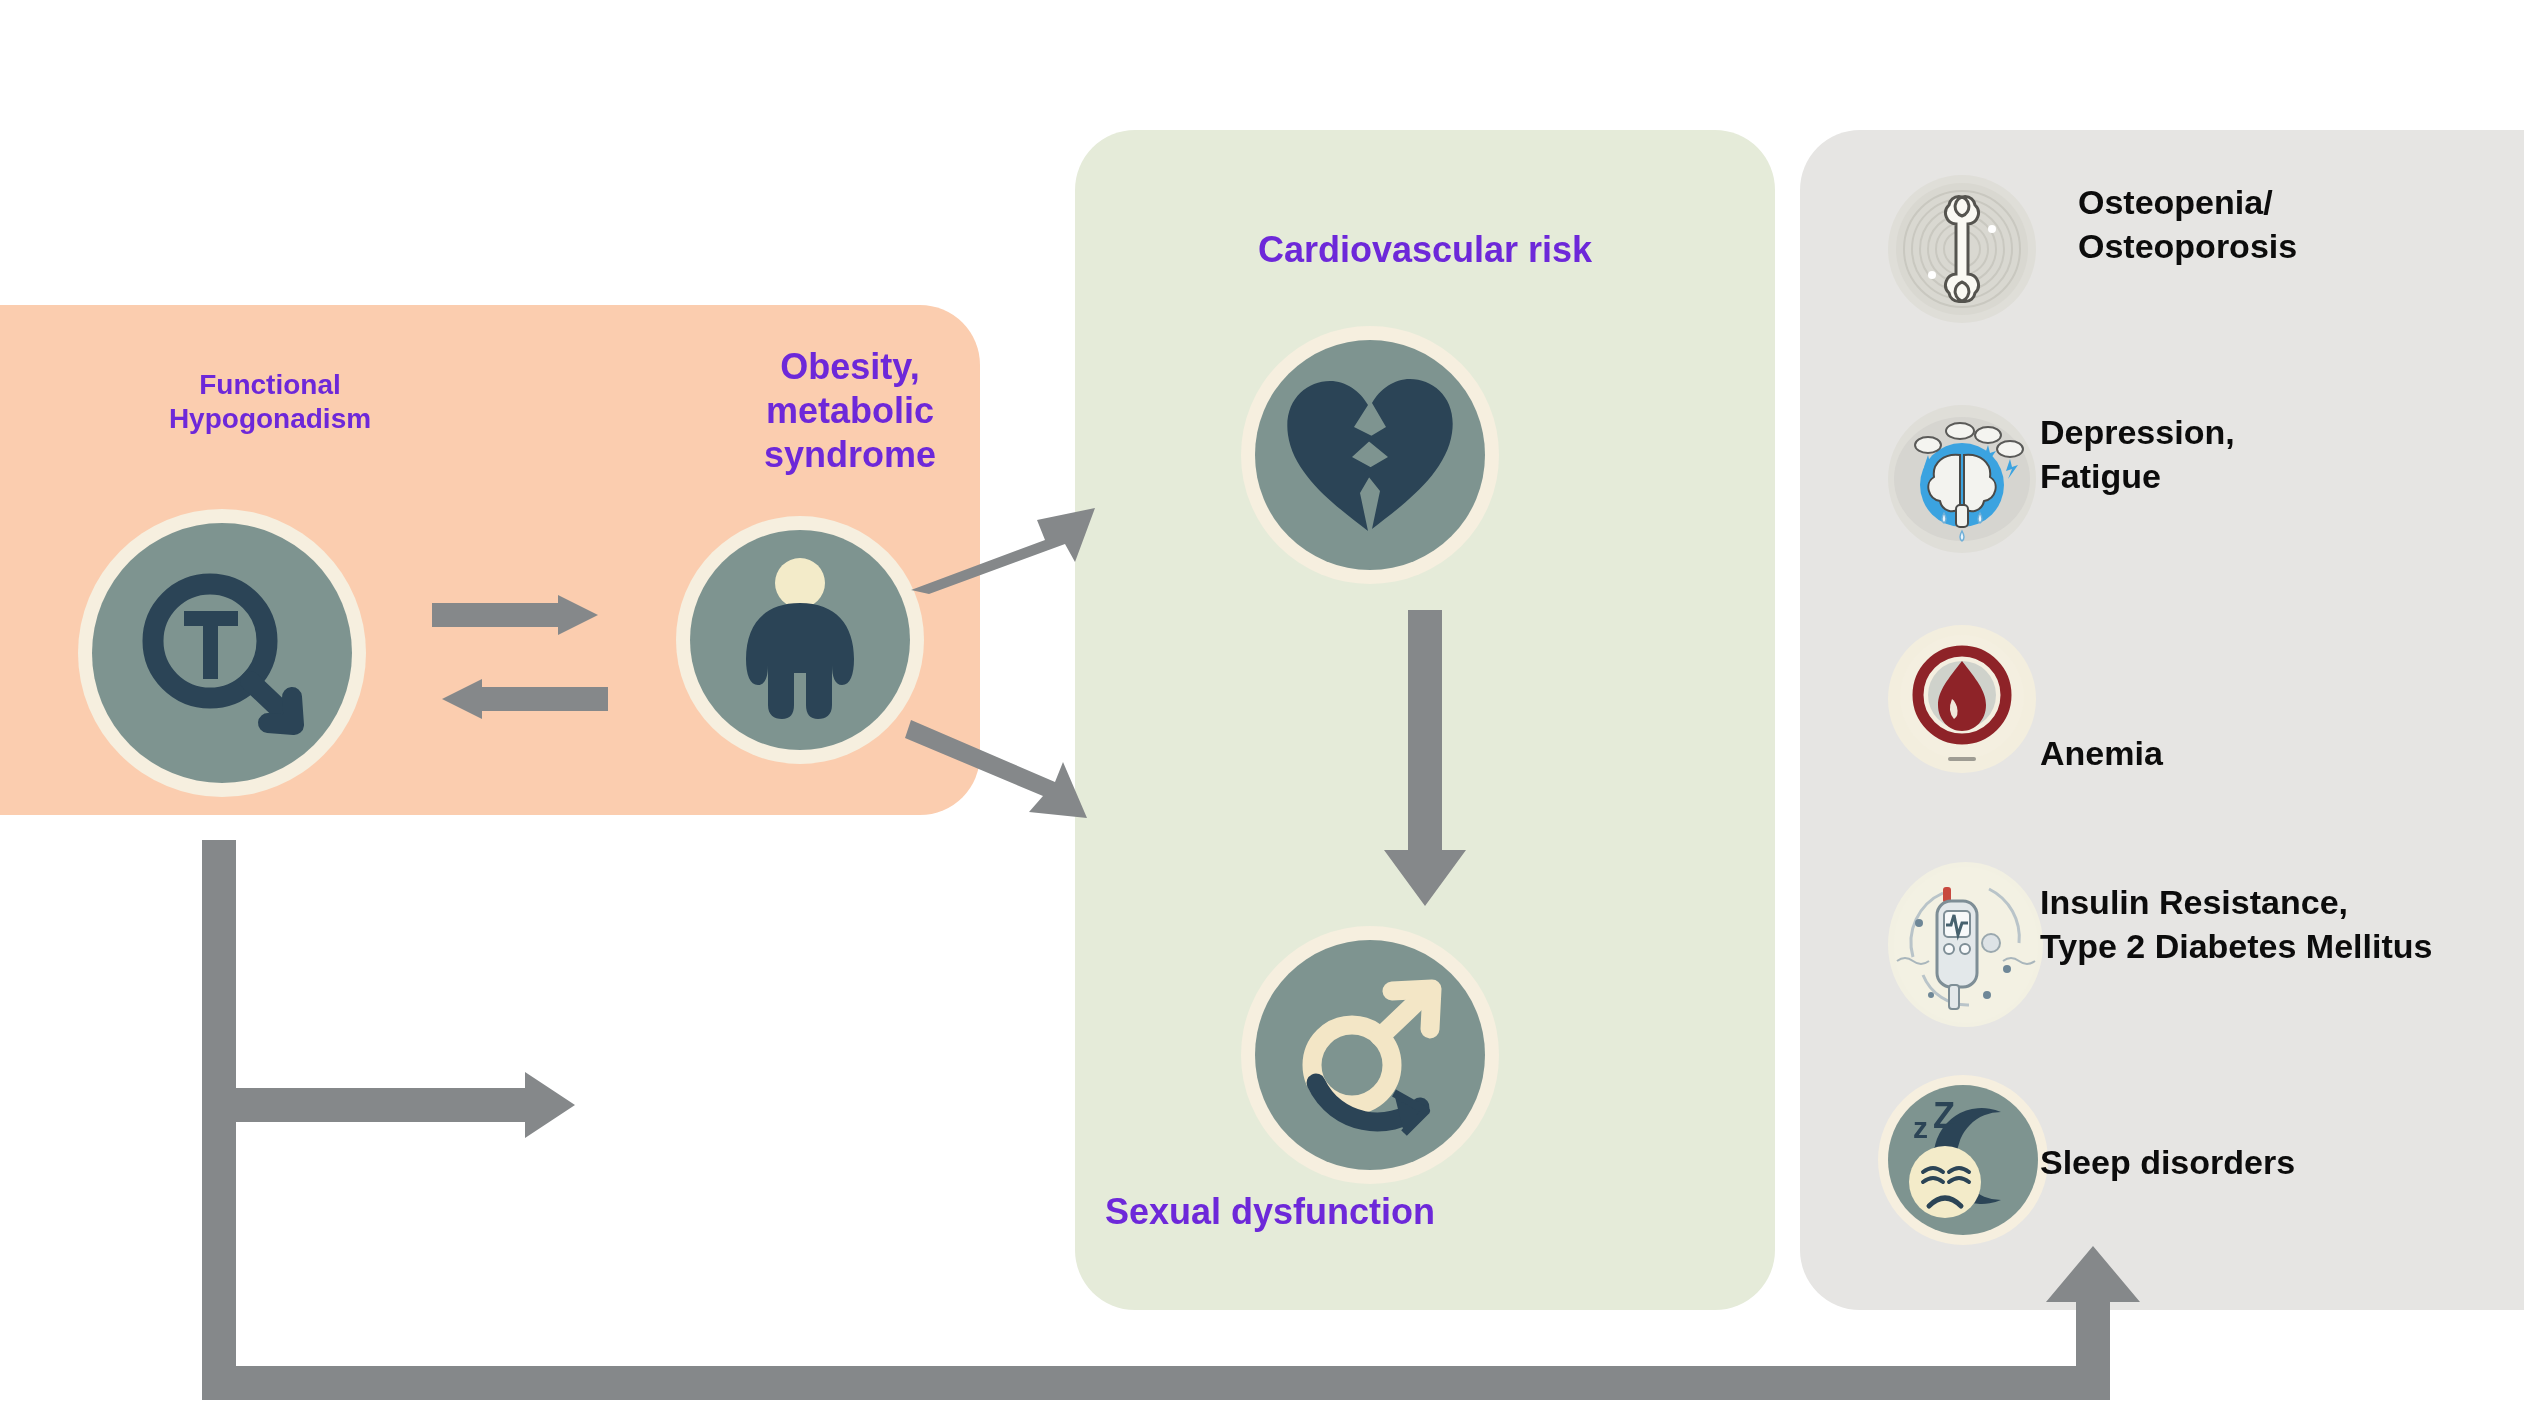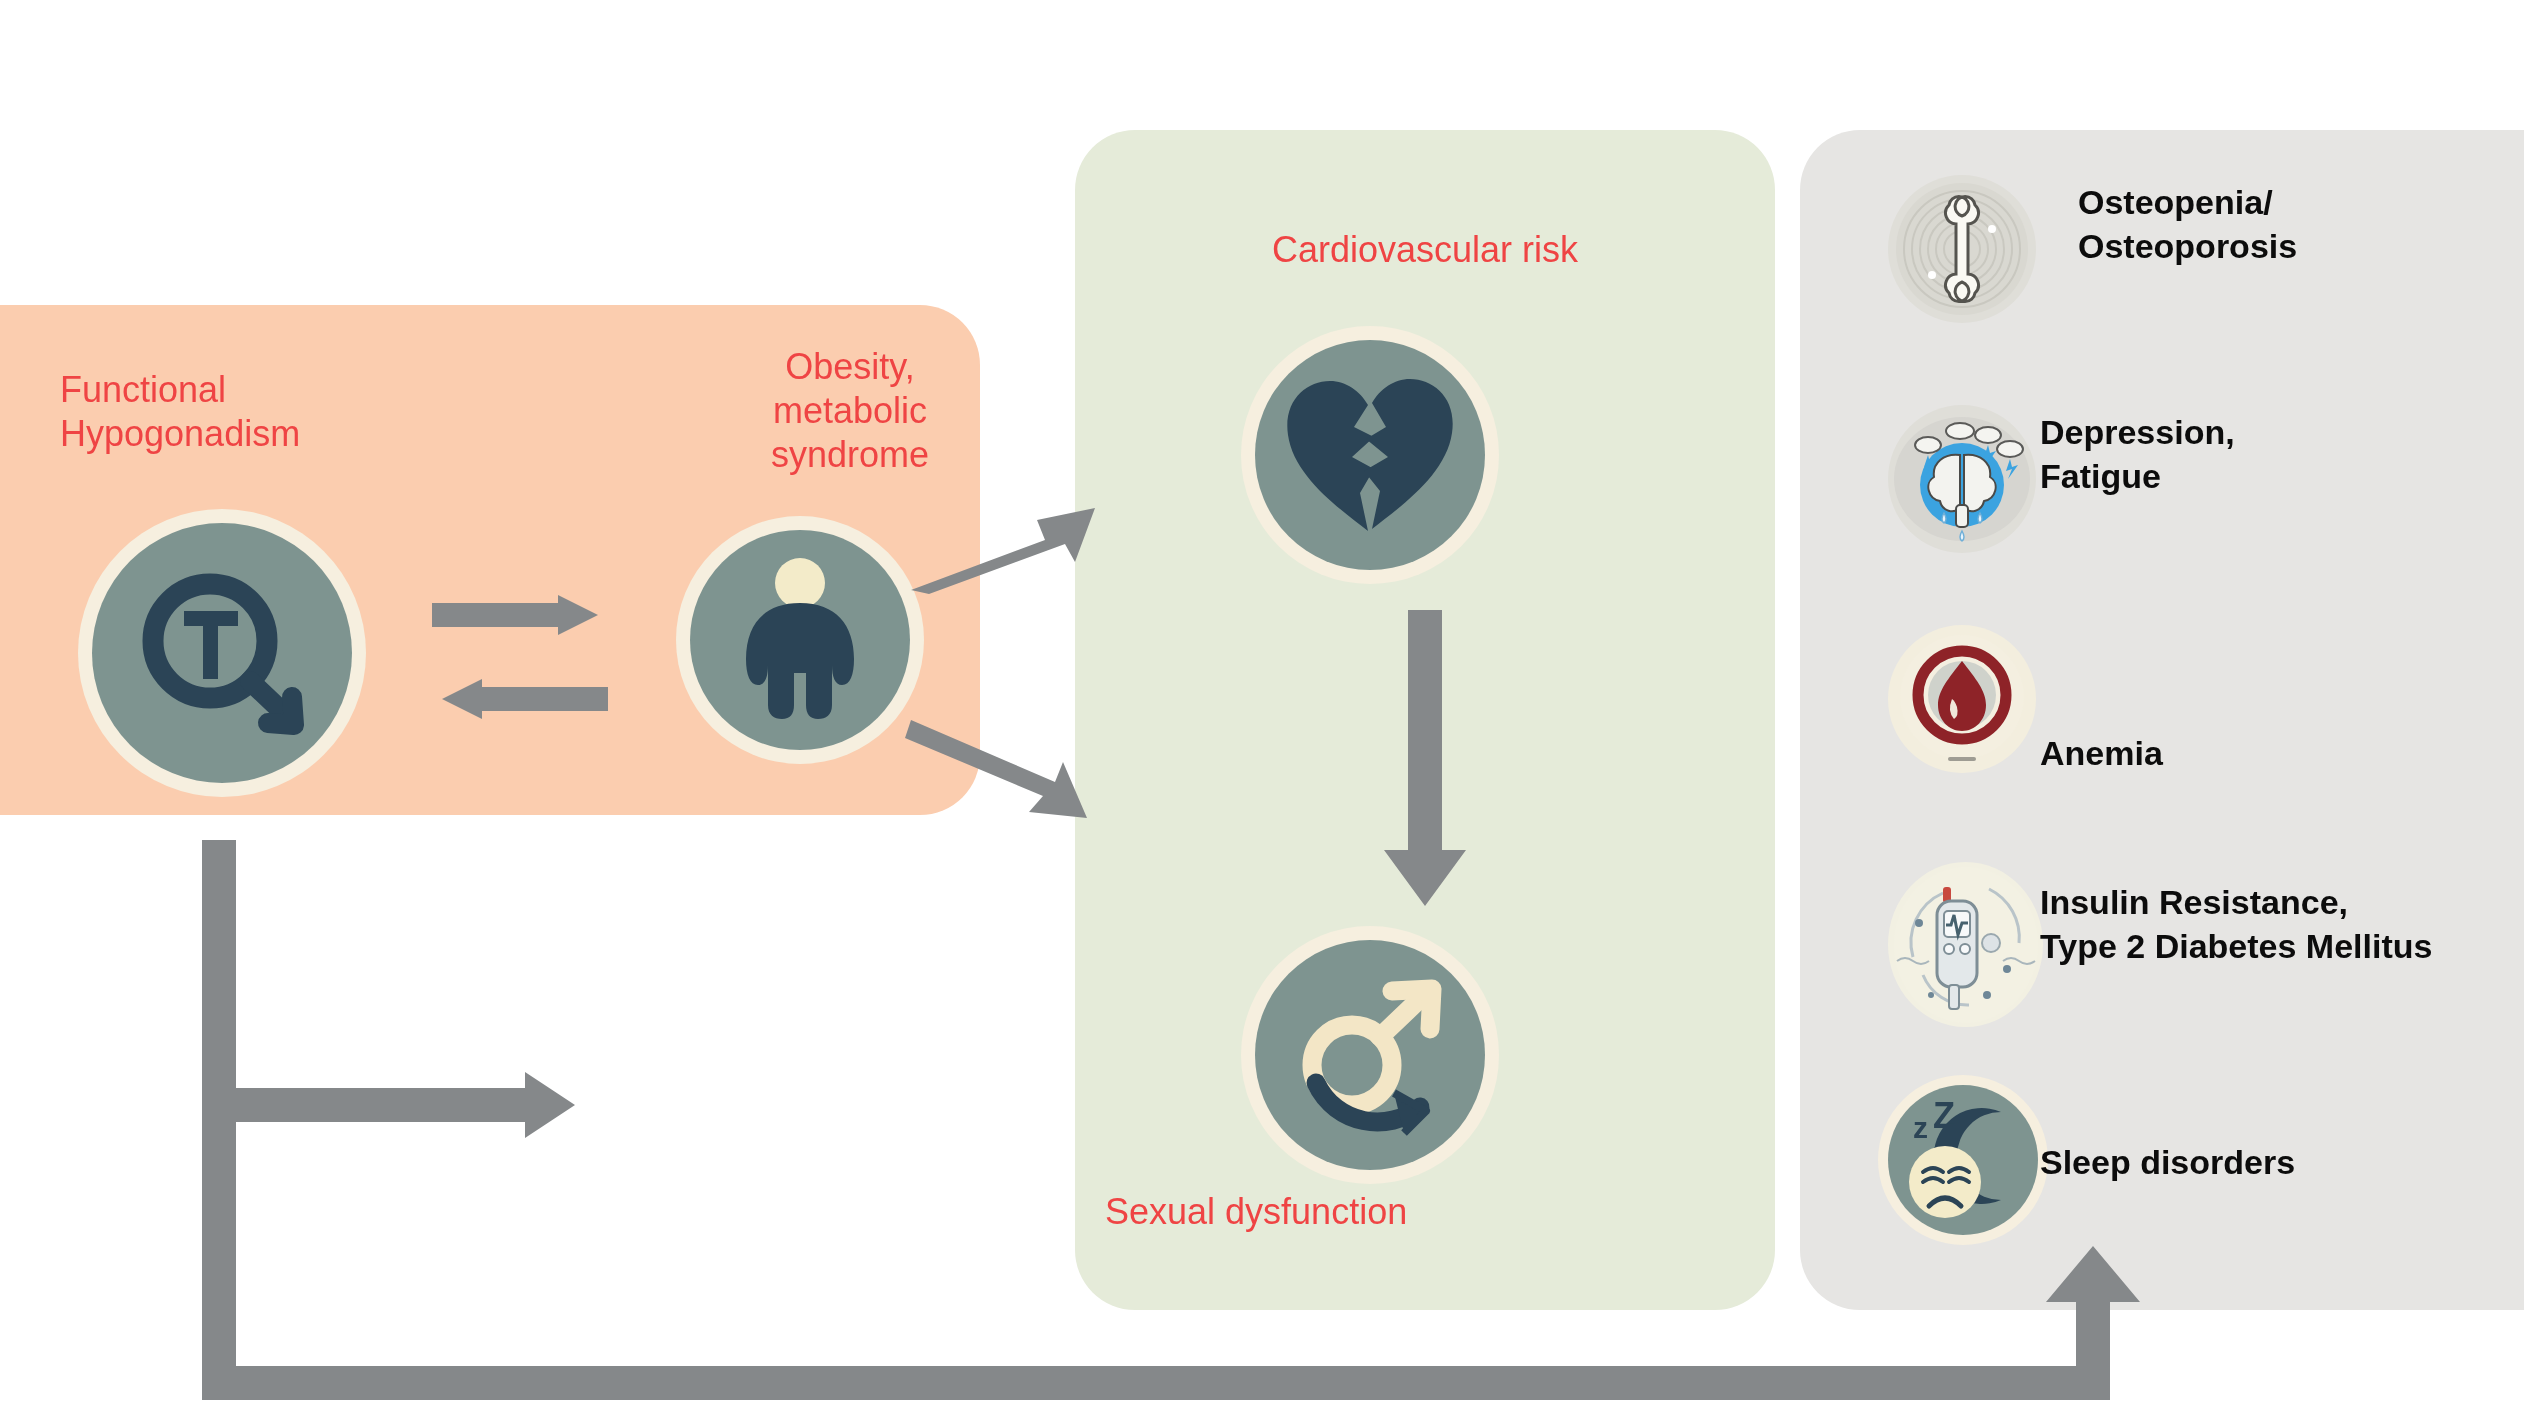--- a/index.html
+++ b/index.html
@@ -44,28 +44,29 @@
     top: 130px;
     width: 790px;
     height: 1180px;
     background: #E6E5E3;
     border-radius: 60px;
   }
 
   
   .label {
     position: absolute;
-    font-weight: normal;
-    color: #ef4444;
+    font-weight: bold;
+    color: #6d28d9;
     line-height: 1.22;
     white-space: pre-line;
   }
   #lbl-hypogonadism {
     left: 60px; top: 368px; width: 420px;
-    font-size: 36px;
+    text-align: center;
+    font-size: 28px;
   }
   #lbl-obesity {
     left: 700px; top: 345px; width: 300px;
     text-align: center;
     font-size: 36px;
   }
   #lbl-cv-risk {
     left: 1105px; top: 228px; width: 640px;
     text-align: center;
     font-size: 36px;

